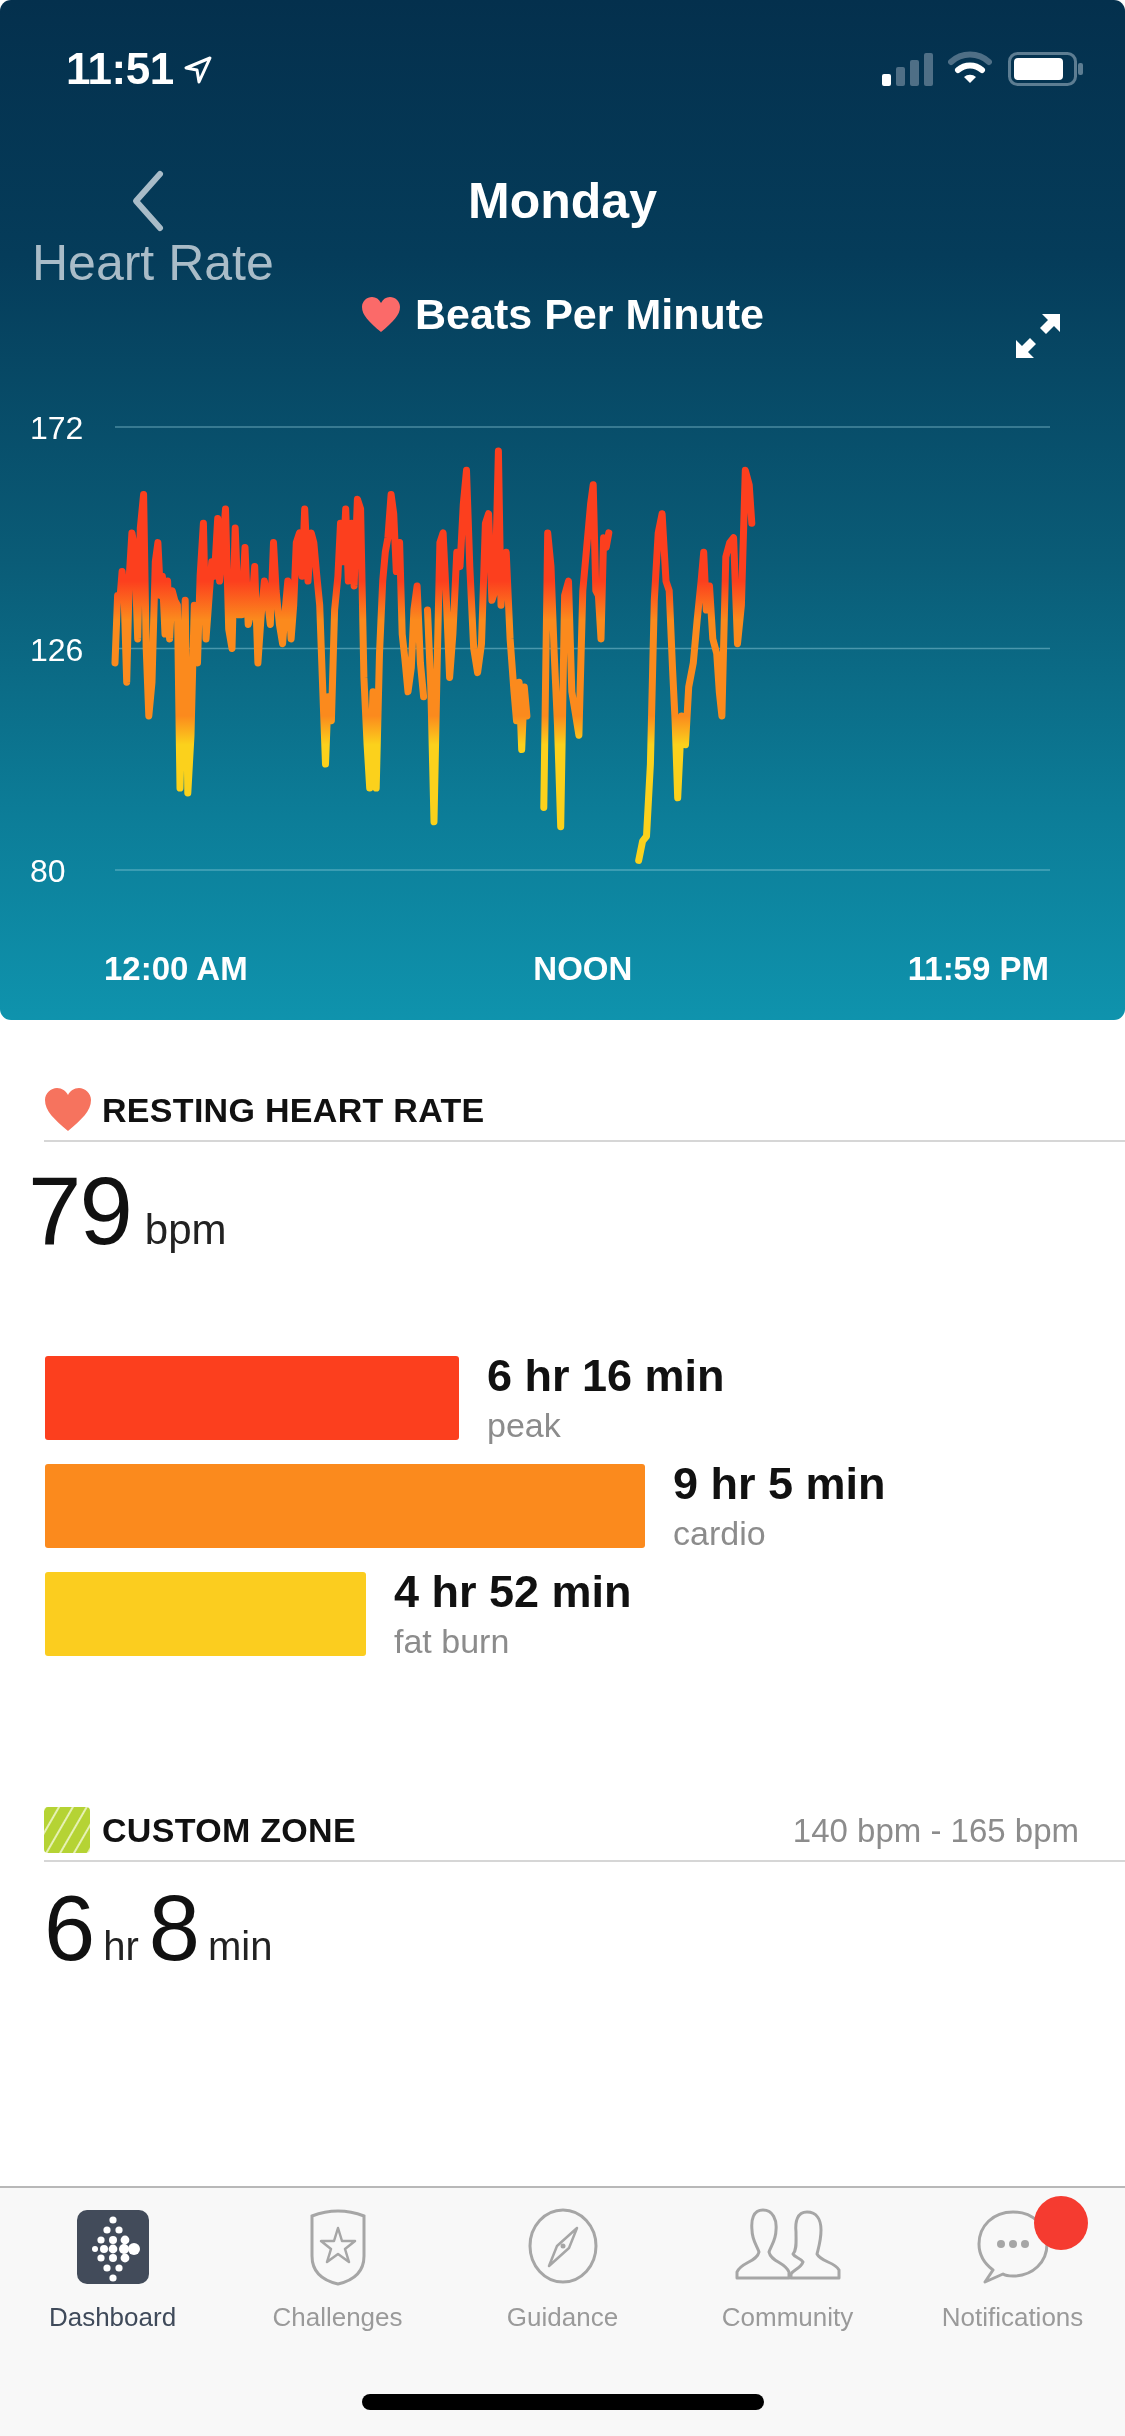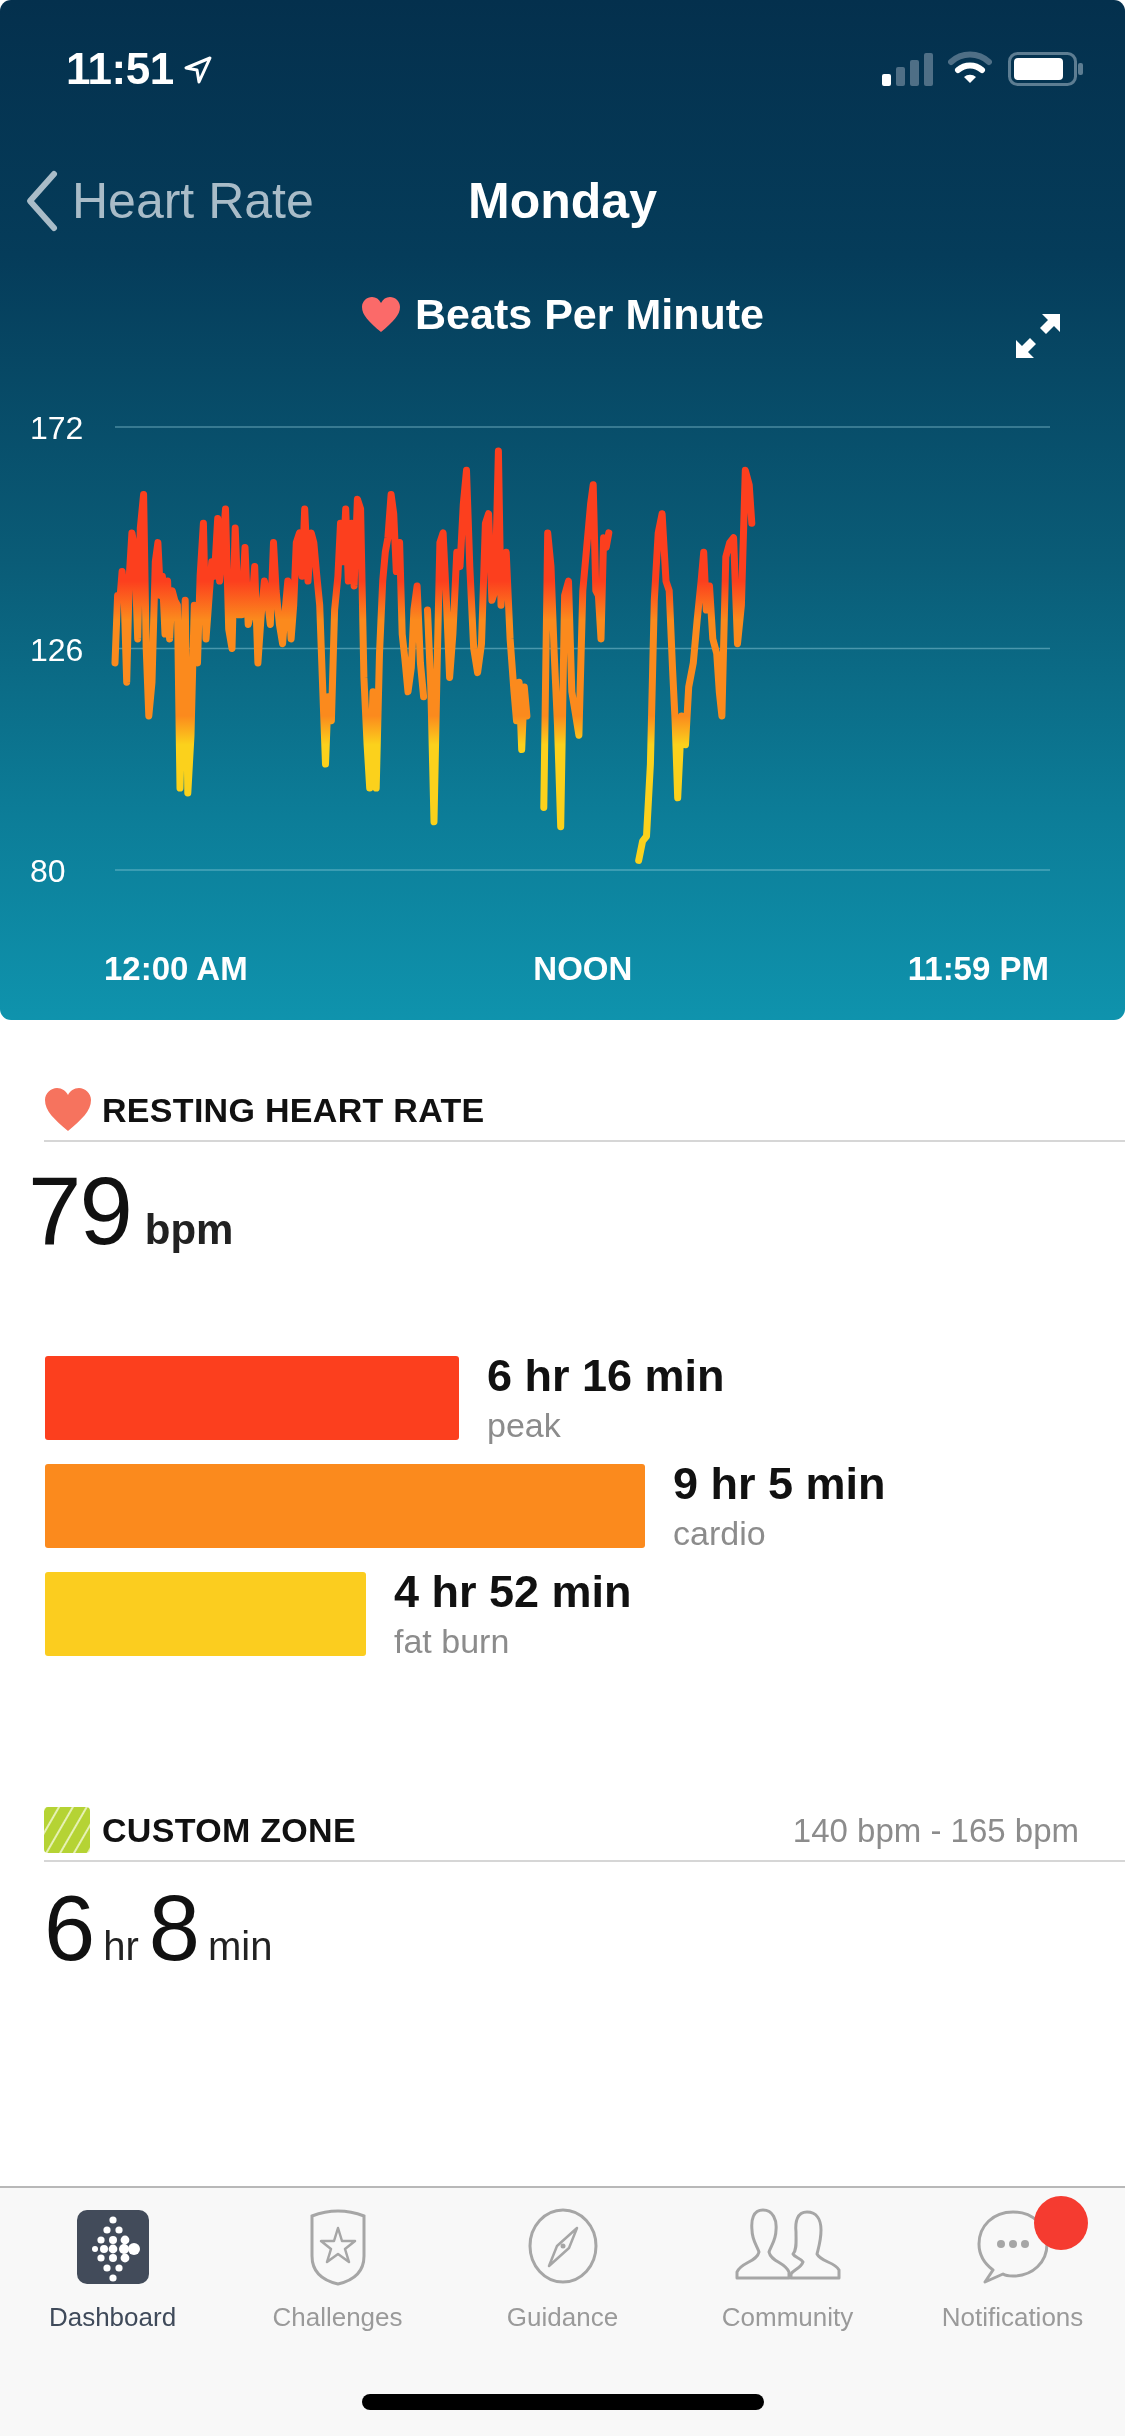--- a/index.html
+++ b/index.html
@@ -13,21 +13,21 @@
     border-radius: 11px;
   }
   .status-bar { position: absolute; left: 0; top: 0; width: 1125px; height: 130px; }
   .status-time { position: absolute; left: 66px; top: 44px; color: #fff; font-size: 44px; font-weight: bold; letter-spacing: -0.5px; }
   .loc-icon { position: absolute; left: 182px; top: 54px; width: 32px; height: 32px; }
   .signal-icon { position: absolute; left: 880px; top: 52px; width: 56px; height: 34px; }
   .wifi-icon { position: absolute; left: 948px; top: 50px; width: 44px; height: 36px; }
   .battery-icon { position: absolute; left: 1008px; top: 52px; width: 76px; height: 34px; }
 
   .nav { position: absolute; left: 0; top: 150px; width: 1125px; height: 100px; }
-  .back-btn { position: absolute; left: 22px; top: 18px; display: flex; align-items: center; cursor: pointer; }
+  .back-btn { position: absolute; left: 22px; top: 18px; display: flex; align-items: center; cursor: pointer; flex-direction: column; }
   .back-chevron { width: 40px; height: 66px; }
   .back-label { color: #a9bcc8; font-size: 50px; margin-left: 10px; }
   .nav-title { position: absolute; left: 0; width: 1125px; top: 22px; text-align: center; color: #fff; font-size: 50px; font-weight: bold; padding-right: 0; }
   .nav-title span { position: relative; left: 0px; }
 
   .legend { position: absolute; top: 290px; left: 0; width: 1125px; display: flex; justify-content: center; align-items: center; }
   .legend-heart { width: 40px; height: 38px; margin-right: 14px; }
   .legend-label { color: #fff; font-size: 43px; font-weight: bold; }
   .expand-icon { position: absolute; left: 1012px; top: 310px; width: 52px; height: 52px; cursor: pointer; }
 
@@ -37,21 +37,21 @@
 
   
   .section { position: absolute; left: 0; width: 1125px; }
   .sec-head { position: relative; height: 62px; margin-left: 44px; border-bottom: 2px solid #d6d6d6; display: flex; align-items: center; }
   .sec-title { font-size: 34px; font-weight: bold; color: #111; letter-spacing: 0.3px; }
   .sec-icon { width: 48px; height: 46px; margin-right: 10px; }
   .sec-right { position: absolute; right: 46px; top: 12px; color: #8c8c8c; font-size: 33px; }
 
   .rhr-value { margin-left: 28px; margin-top: 14px; display: flex; align-items: baseline; }
   .big-num { font-size: 96px; color: #111; font-weight: normal; letter-spacing: -2px; }
-  .unit { font-size: 42px; color: #222; margin-left: 14px; font-weight: bold; }
+  .unit { font-size: 42px; color: #222; margin-left: 14px; }
 
   .zone-row { position: relative; height: 108px; margin-left: 45px; }
   .zone-bar { position: absolute; left: 0; top: 6px; height: 84px; border-radius: 3px; }
   .zone-val { position: absolute; top: 0; font-size: 45px; font-weight: bold; color: #111; }
   .zone-lbl { position: absolute; top: 56px; font-size: 34px; color: #8c8c8c; }
 
   .custom-value { margin-left: 44px; margin-top: 14px; display: flex; align-items: baseline; }
   .cz-num { font-size: 92px; color: #111; }
   .cz-unit { font-size: 40px; color: #222; margin: 0 10px 0 8px; }
 

